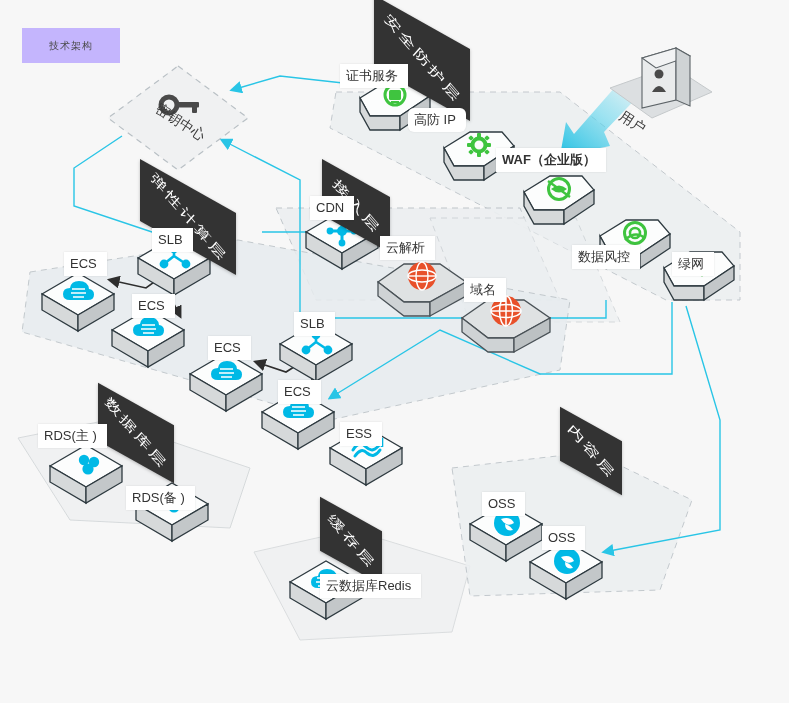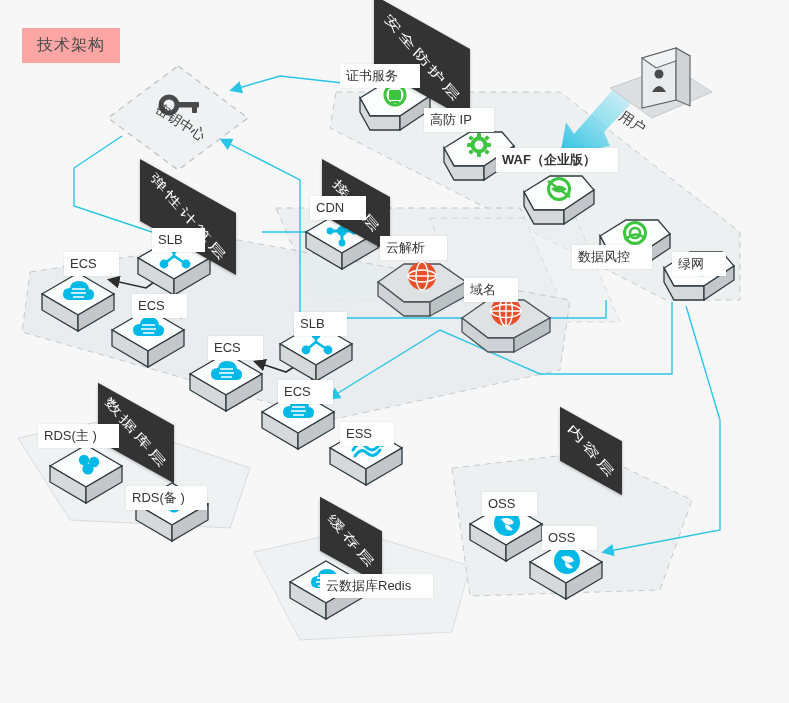--- a/index.html
+++ b/index.html
@@ -9,36 +9,36 @@
     font-family:"Liberation Sans","DejaVu Sans",sans-serif;
     overflow:hidden;
     position:relative;
   }
   #stage{position:absolute;inset:0;width:789px;height:703px;}
 
   
   .title-box{
     position:absolute;left:22px;top:28px;
     width:98px;height:35px;
-    background:#fca5a5;
+    background:#c4b5fd;
     display:flex;align-items:center;justify-content:center;
-    font-size:16px;color:#4a4a4a;letter-spacing:1px;
+    font-size:10px;color:#4a4a4a;letter-spacing:1px;
   }
 
   
   svg.diagram{position:absolute;left:0;top:0;width:789px;height:703px;}
 
   
   .chip{
     position:absolute;
     background:#ffffff;
     color:#333333;
     font-size:13px;
     line-height:1;
-    padding:5px 22px 6px 6px;
+    padding:5px 10px 6px 6px;
     white-space:nowrap;
     box-shadow:0 0 2px rgba(0,0,0,.10);
     z-index:40;
   }
 
   
   .banner{
     position:absolute;
     background:#333333;
     color:#ffffff;
@@ -418,21 +418,21 @@
 
   <div class="banner" style="left:320px;top:514px;width:62px;height:54px;transform:matrix(1,0.56,0,1,0,0);">
     <span style="transform:rotate(31deg);">缓存层</span>
   </div>
 
   <div class="banner" style="left:560px;top:424px;width:62px;height:54px;transform:matrix(1,0.56,0,1,0,0);">
     <span style="transform:rotate(31deg);">内容层</span>
   </div>
 
   <div class="chip" style="left:340px;top:64px;">证书服务</div>
-  <div class="chip" style="left:424px;top:108px;">高防 IP</div>
+  <div class="chip" style="left:408px;top:108px;border-radius:6px;">高防 IP</div>
   <div class="chip" style="left:496px;top:148px;font-weight:bold;">WAF（企业版）</div>
   <div class="chip" style="left:572px;top:198px;margin-top:47px;">数据风控</div>
   <div class="chip" style="left:672px;top:252px;">绿网</div>
 
   <div class="chip" style="left:310px;top:196px;">CDN</div>
   <div class="chip" style="left:380px;top:236px;">云解析</div>
   <div class="chip" style="left:464px;top:278px;">域名</div>
 
   <div class="chip" style="left:152px;top:228px;">SLB</div>
   <div class="chip" style="left:64px;top:252px;">ECS</div>

